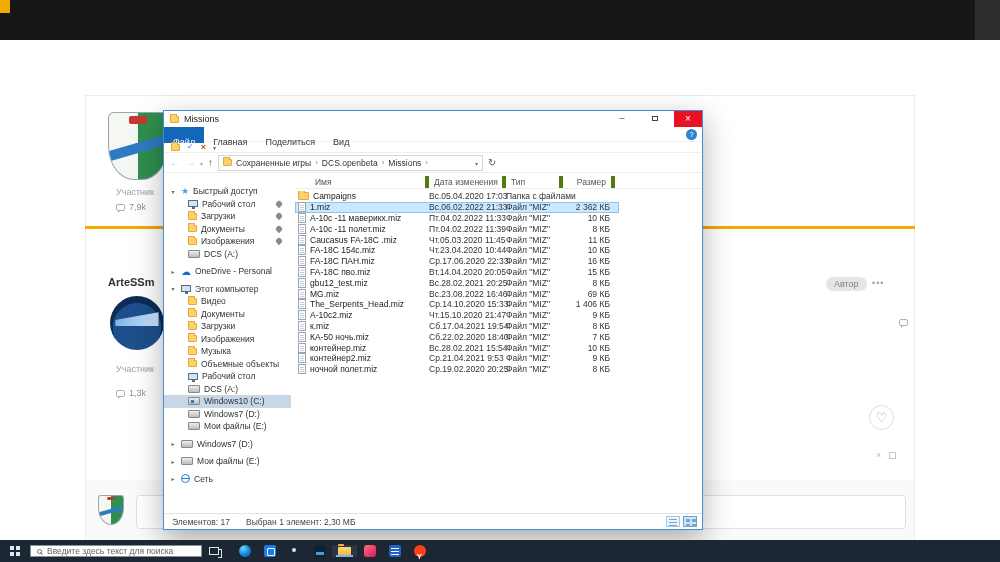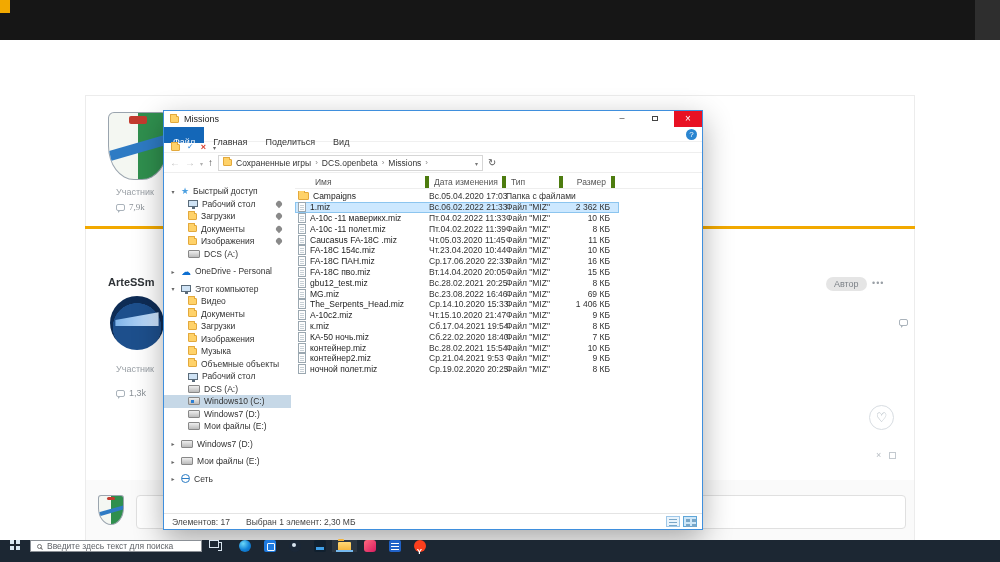--- a/index.html
+++ b/index.html
@@ -137,21 +137,21 @@
   .view-btns{position:absolute;right:5px;top:2px;display:flex;gap:3px;}
   .vb{width:14px;height:11px;border:1px solid #9ec7e8;background:#eaf4fc;position:relative;}
   .vb.details::before{content:"";position:absolute;left:2px;top:2px;right:2px;height:1px;background:#7aa7c8;
     box-shadow:0 3px 0 #7aa7c8,0 6px 0 #7aa7c8;}
   .vb.thumbs{background:#cfe7f8;border-color:#5fa6d8;}
   .vb.thumbs::before{content:"";position:absolute;left:2px;top:2px;width:4px;height:3px;background:#7aa7c8;
     box-shadow:6px 0 0 #7aa7c8,0 5px 0 #7aa7c8,6px 5px 0 #7aa7c8;}
 
   
   .taskbar{position:absolute;left:0;top:540px;width:1000px;height:22px;background:#1c2733;display:flex;
-    align-items:flex-start;color:#dbe6f0;}
+    align-items:center;color:#dbe6f0;}
   .tb-start{width:30px;display:flex;align-items:center;justify-content:center;}
   .win-logo{position:relative;width:10px;height:10px;}
   .win-logo::before{content:"";position:absolute;left:0;top:0;width:4px;height:4px;background:#d8e8f4;
     box-shadow:6px 0 0 #d8e8f4,0 6px 0 #d8e8f4,6px 6px 0 #d8e8f4;}
   .tb-search{width:172px;background:#fff;border:1px solid #8b9096;display:flex;align-items:center;gap:5px;
     padding:0 6px;color:#5f6368;font-size:8.5px;white-space:nowrap;overflow:hidden;}
   .tb-taskview{width:24px;display:flex;align-items:center;justify-content:center;}
   .tv-icon{width:10px;height:8px;border:1px solid #d8e4ee;position:relative;}
   .tv-icon::after{content:"";position:absolute;right:-4px;top:1px;width:3px;height:7px;border:1px solid #d8e4ee;border-left:none;}
   .tb-apps{display:flex;margin-left:6px;}
@@ -197,21 +197,21 @@
   <div class="site-header"></div>
   <div class="site-logo"></div>
   <div class="hdr-badge"></div>
   <div class="left-rail"></div>
 
   <div class="page">
     <div class="thread"></div>
 
     <div class="shield big"></div>
     <div class="p-role" style="left:116px;top:147px;">Участник</div>
-    <div class="p-count" style="left:116px;top:162px;font-family:Liberation Serif, serif;">
+    <div class="p-count" style="left:116px;top:162px;">
       <span class="bubble"></span>
       <span>7,9k</span>
     </div>
 
     <div class="divider"></div>
 
     <div class="p2-name">ArteSSm</div>
     <div class="emblem"></div>
     <div class="p-role" style="left:116px;top:324px;">Участник</div>
     <div class="p-count" style="left:116px;top:348px;">

